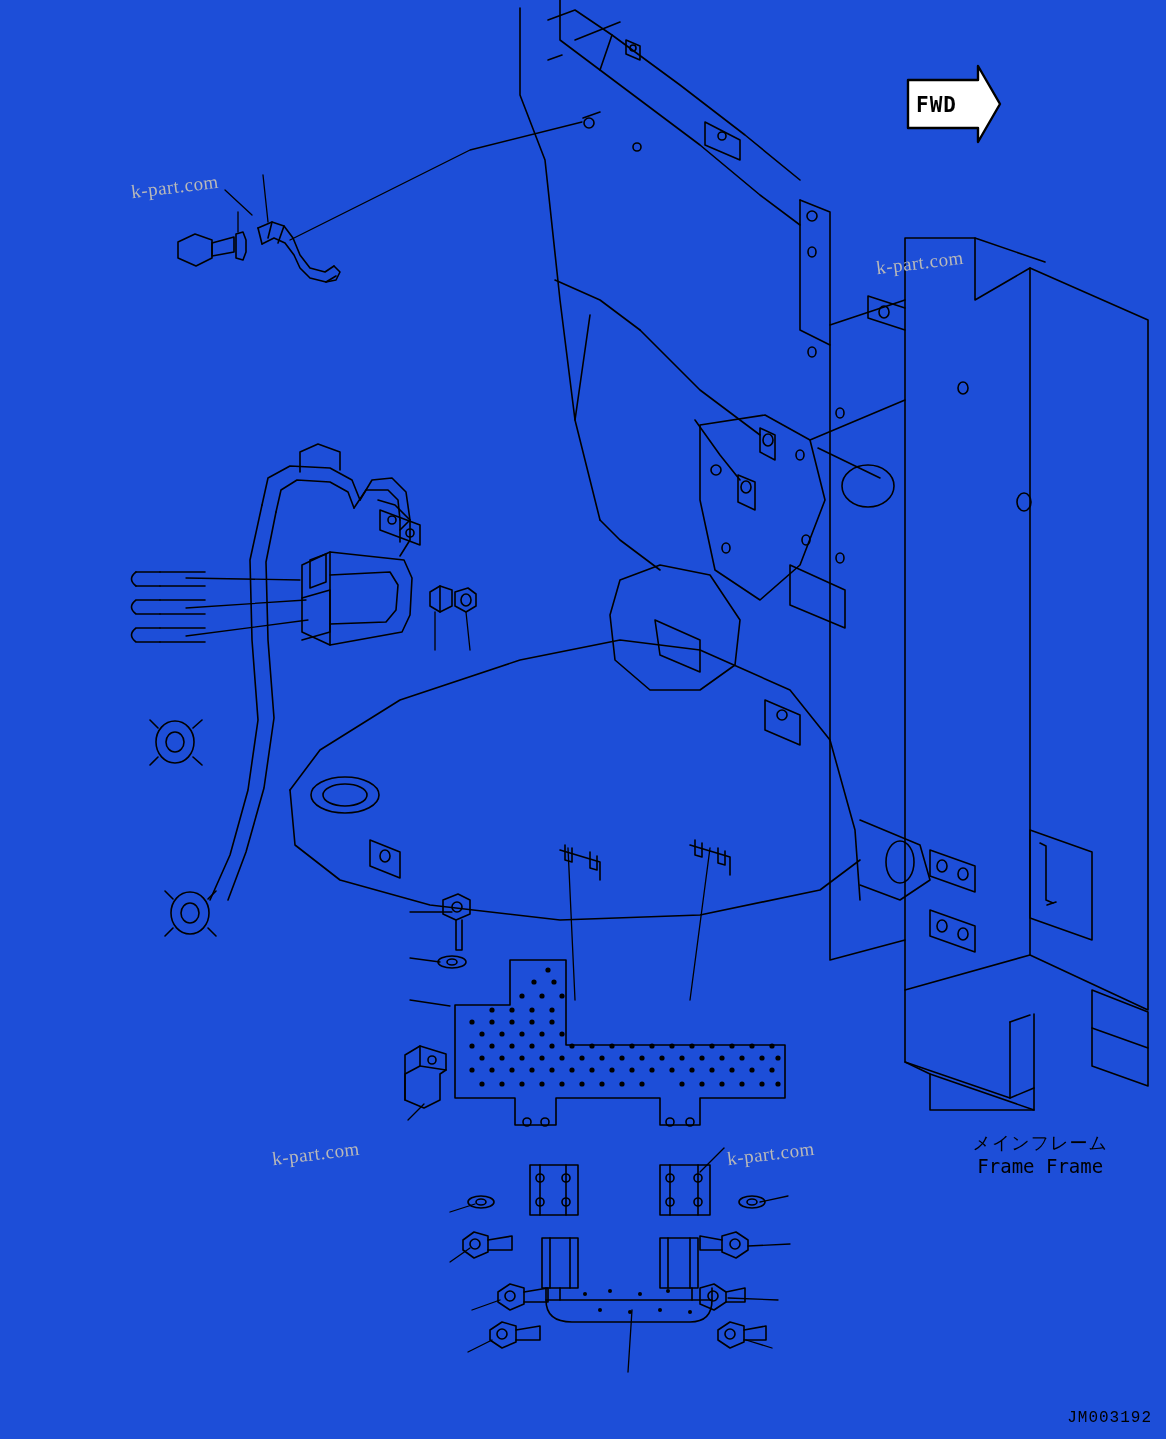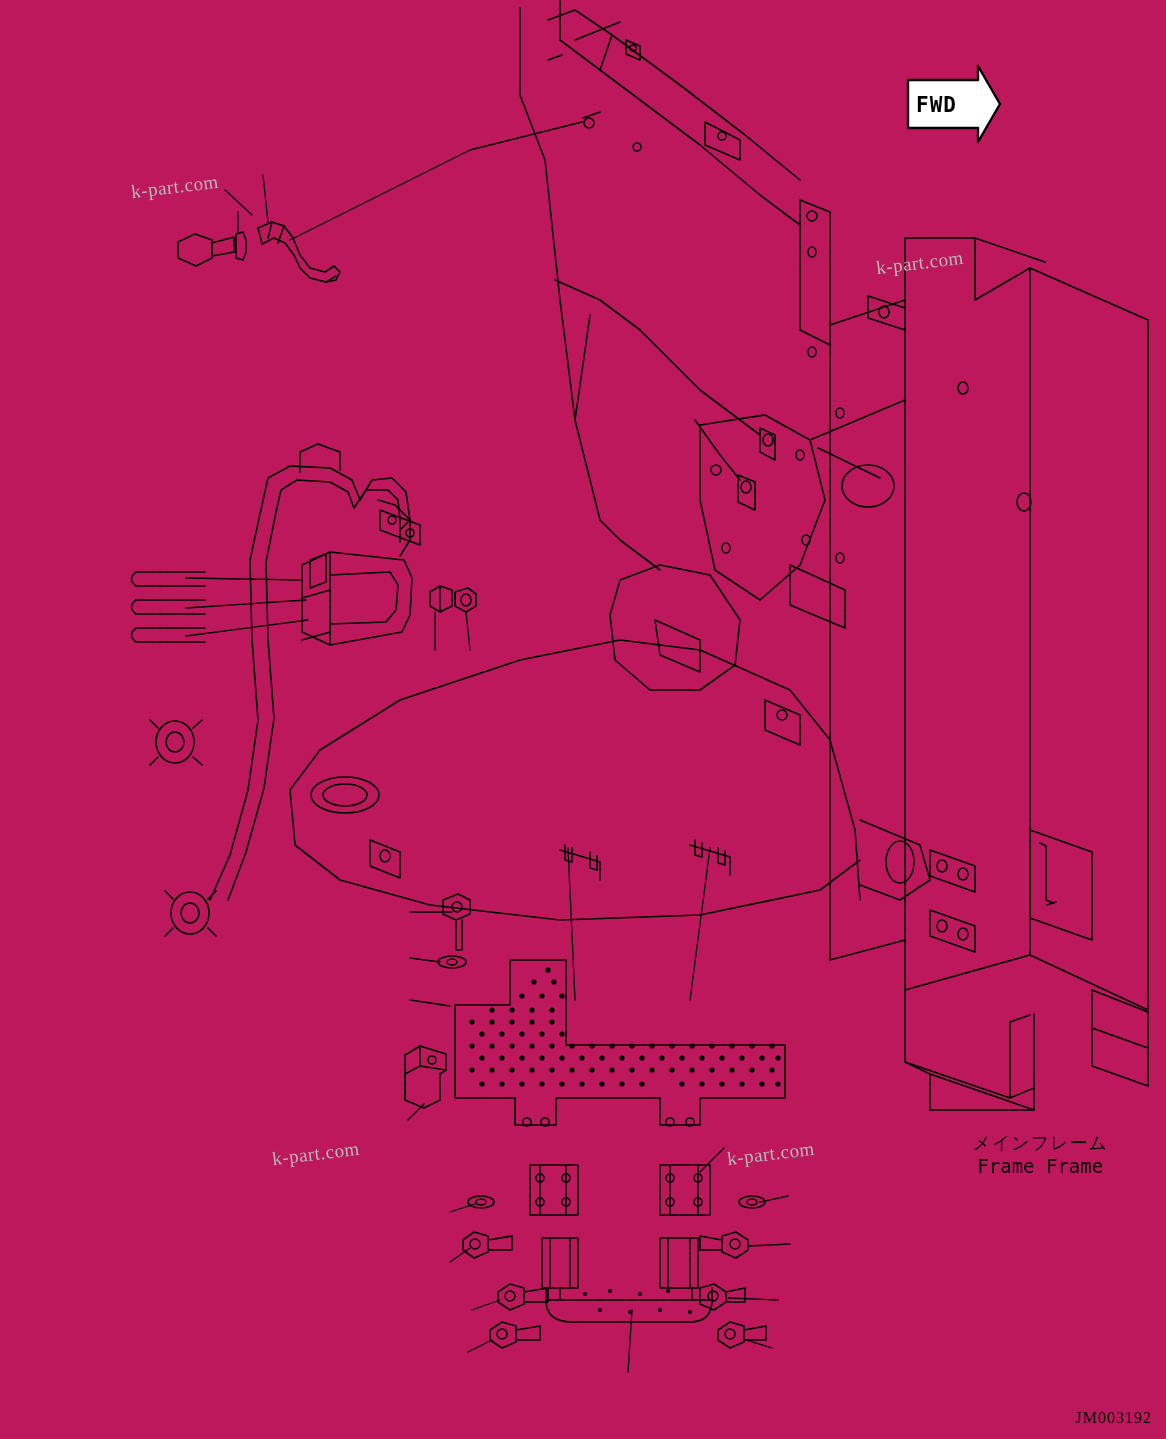--- a/index.html
+++ b/index.html
@@ -7,21 +7,21 @@
     padding: 0;
     background: #ffffff;
   }
   body {
     font-family: "Liberation Sans", sans-serif;
   }
   #page {
     position: relative;
     width: 1166px;
     height: 1439px;
-    background: #be185d;
+    background: #1d4ed8;
     overflow: hidden;
   }
   #diagram-svg {
     position: absolute;
     left: 0;
     top: 0;
     width: 1166px;
     height: 1439px;
   }
   .wm {
@@ -46,21 +46,21 @@
   }
   .label-main-frame .jp {
     font-family: "DejaVu Sans", sans-serif;
     font-size: 18px;
     letter-spacing: 1px;
   }
   .drawing-no {
     position: absolute;
     right: 14px;
     bottom: 12px;
-    font-family: Liberation Serif, serif;
+    font-family: Liberation Mono, monospace;
     font-size: 16px;
     letter-spacing: 1px;
     color: #000;
   }
   .fwd-text {
     font-family: "DejaVu Sans Mono", monospace;
     font-size: 21px;
     font-weight: bold;
     letter-spacing: 1px;
   }

